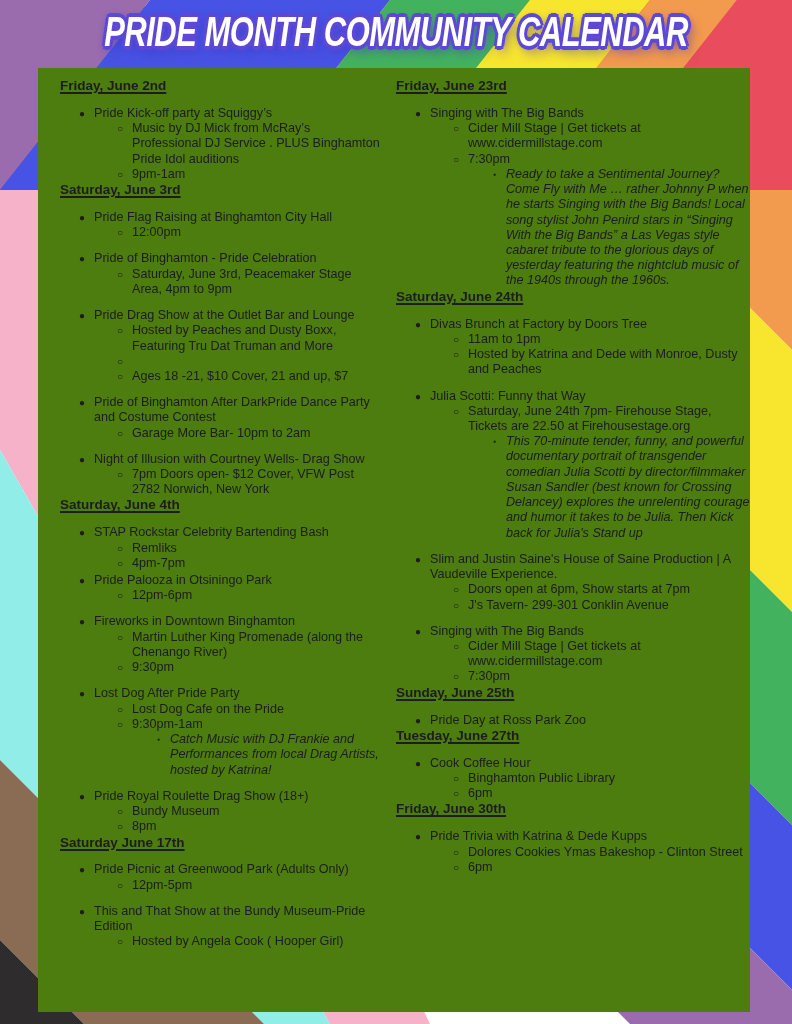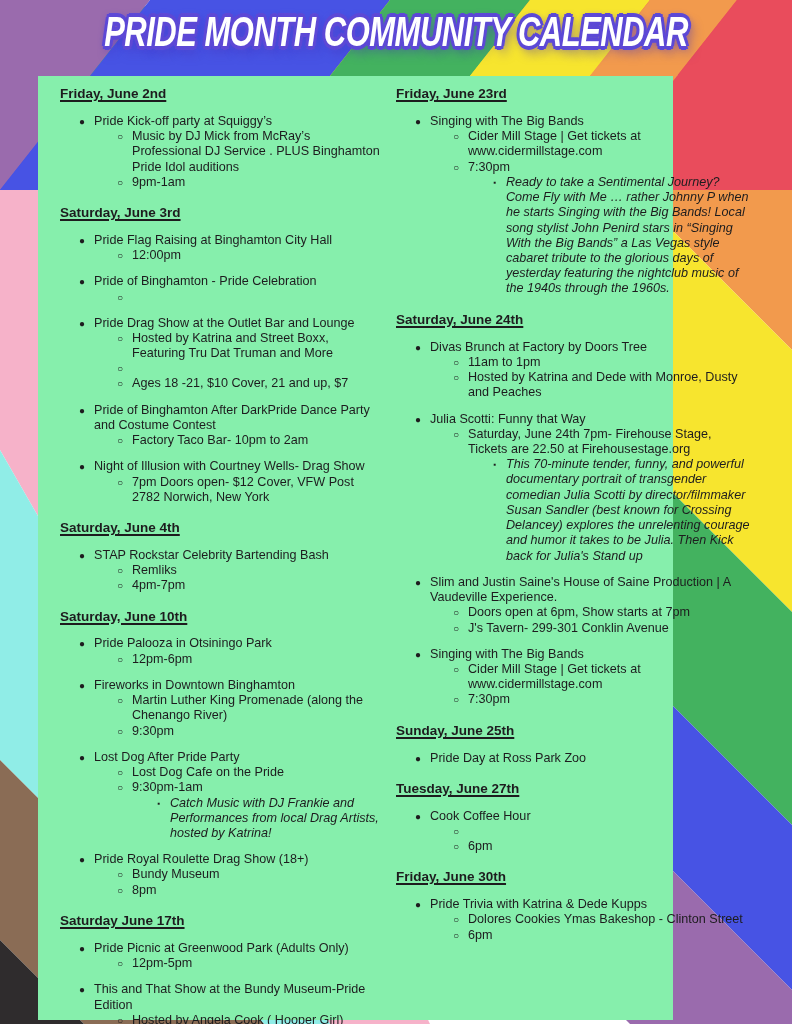--- a/index.html
+++ b/index.html
@@ -3,42 +3,42 @@
 <meta charset="utf-8">
 <style>
   html,body{margin:0;padding:0;}
   body{
     width:792px;height:1024px;position:relative;overflow:hidden;
     font-family:"Liberation Sans",sans-serif;background:#ffffff;
   }
   #poster{position:absolute;inset:0;width:792px;height:1024px;text-decoration:underline;}
   #stripes{position:absolute;left:0;top:0;z-index:0;}
   #content-box{
-    position:absolute;left:38px;top:76px;width:635px;height:944px;
-    background:#86efac;z-index:1;box-sizing:border-box;
+    position:absolute;left:38px;top:68px;width:712px;height:944px;
+    background:#4d7c0f;z-index:1;box-sizing:border-box;
     padding:10px 10px 0 22px;
   }
   #title{
     position:absolute;left:66px;top:8px;width:660px;z-index:2;
     text-align:center;color:#ffffff;
     font-weight:bold;font-style:italic;
     font-size:31px;letter-spacing:-0.5px;white-space:nowrap;
     transform:scaleY(1.35);transform-origin:top center;
     text-shadow:
       0 0 6px rgba(94,74,214,.95),
       0 0 2px #5e4ad6,
       2px 2px 0 #5e4ad6,-2px 2px 0 #5e4ad6,2px -2px 0 #5e4ad6,-2px -2px 0 #5e4ad6,
       3px 0 0 #5e4ad6,-3px 0 0 #5e4ad6,0 3px 0 #5e4ad6,0 -3px 0 #5e4ad6,
       4px 5px 9px rgba(70,50,180,.6);
   }
   #columns{display:flex;gap:14px;color:#1d1c1e;}
   .col{box-sizing:border-box;}
   .col-left{width:322px;flex:0 0 322px;}
   .col-right{width:356px;flex:0 0 356px;}
-  .section{margin-top:15px;}
+  .section{}
   .section:first-child{margin-top:0;}
   .date{
     font-size:13.5px;font-weight:bold;
     text-decoration:underline;text-decoration-thickness:1.5px;text-underline-offset:2px;
     line-height:1.25;
   }
   .event{margin-top:11px;}
   .event:first-of-type{margin-top:2px;}
   .row{display:flex;align-items:flex-start;font-size:12.6px;line-height:1.21;}
   .row .bullet{flex:0 0 auto;text-align:center;}
@@ -109,47 +109,48 @@
                 <span class="txt">12:00pm</span>
               </div>
             </div>
             <div class="event">
               <div class="row l1">
                 <span class="bullet">●</span>
                 <span class="txt">Pride of Binghamton - Pride Celebration</span>
               </div>
               <div class="row l2">
                 <span class="bullet">○</span>
+                <span class="txt">Saturday, June 3rd, Peacemaker Stage Area, 4pm to 9pm</span>
               </div>
             </div>
             <div class="event">
               <div class="row l1">
                 <span class="bullet">●</span>
                 <span class="txt">Pride Drag Show at the Outlet Bar and Lounge</span>
               </div>
               <div class="row l2">
                 <span class="bullet">○</span>
-                <span class="txt">Hosted by Katrina and Street Boxx, Featuring Tru Dat Truman and More</span>
+                <span class="txt">Hosted by Peaches and Dusty Boxx, Featuring Tru Dat Truman and More</span>
               </div>
               <div class="row l2">
                 <span class="bullet">○</span>
               </div>
               <div class="row l2">
                 <span class="bullet">○</span>
                 <span class="txt">Ages 18 -21, $10 Cover, 21 and up, $7</span>
               </div>
             </div>
             <div class="event">
               <div class="row l1">
                 <span class="bullet">●</span>
                 <span class="txt">Pride of Binghamton After DarkPride Dance Party and Costume Contest</span>
               </div>
               <div class="row l2">
                 <span class="bullet">○</span>
-                <span class="txt">Factory Taco Bar- 10pm to 2am</span>
+                <span class="txt">Garage More Bar- 10pm to 2am</span>
               </div>
             </div>
             <div class="event">
               <div class="row l1">
                 <span class="bullet">●</span>
                 <span class="txt">Night of Illusion with Courtney Wells- Drag Show</span>
               </div>
               <div class="row l2">
                 <span class="bullet">○</span>
                 <span class="txt">7pm Doors open- $12 Cover, VFW Post 2782 Norwich, New York</span>
@@ -167,21 +168,20 @@
                 <span class="bullet">○</span>
                 <span class="txt">Remliks</span>
               </div>
               <div class="row l2">
                 <span class="bullet">○</span>
                 <span class="txt">4pm-7pm</span>
               </div>
             </div>
           </div>
           <div class="section">
-            <div class="date">Saturday, June 10th</div>
             <div class="event">
               <div class="row l1">
                 <span class="bullet">●</span>
                 <span class="txt">Pride Palooza in Otsiningo Park</span>
               </div>
               <div class="row l2">
                 <span class="bullet">○</span>
                 <span class="txt">12pm-6pm</span>
               </div>
             </div>
@@ -348,20 +348,21 @@
           </div>
           <div class="section">
             <div class="date">Tuesday, June 27th</div>
             <div class="event">
               <div class="row l1">
                 <span class="bullet">●</span>
                 <span class="txt">Cook Coffee Hour</span>
               </div>
               <div class="row l2">
                 <span class="bullet">○</span>
+                <span class="txt">Binghamton Public Library</span>
               </div>
               <div class="row l2">
                 <span class="bullet">○</span>
                 <span class="txt">6pm</span>
               </div>
             </div>
           </div>
           <div class="section">
             <div class="date">Friday, June 30th</div>
             <div class="event">

